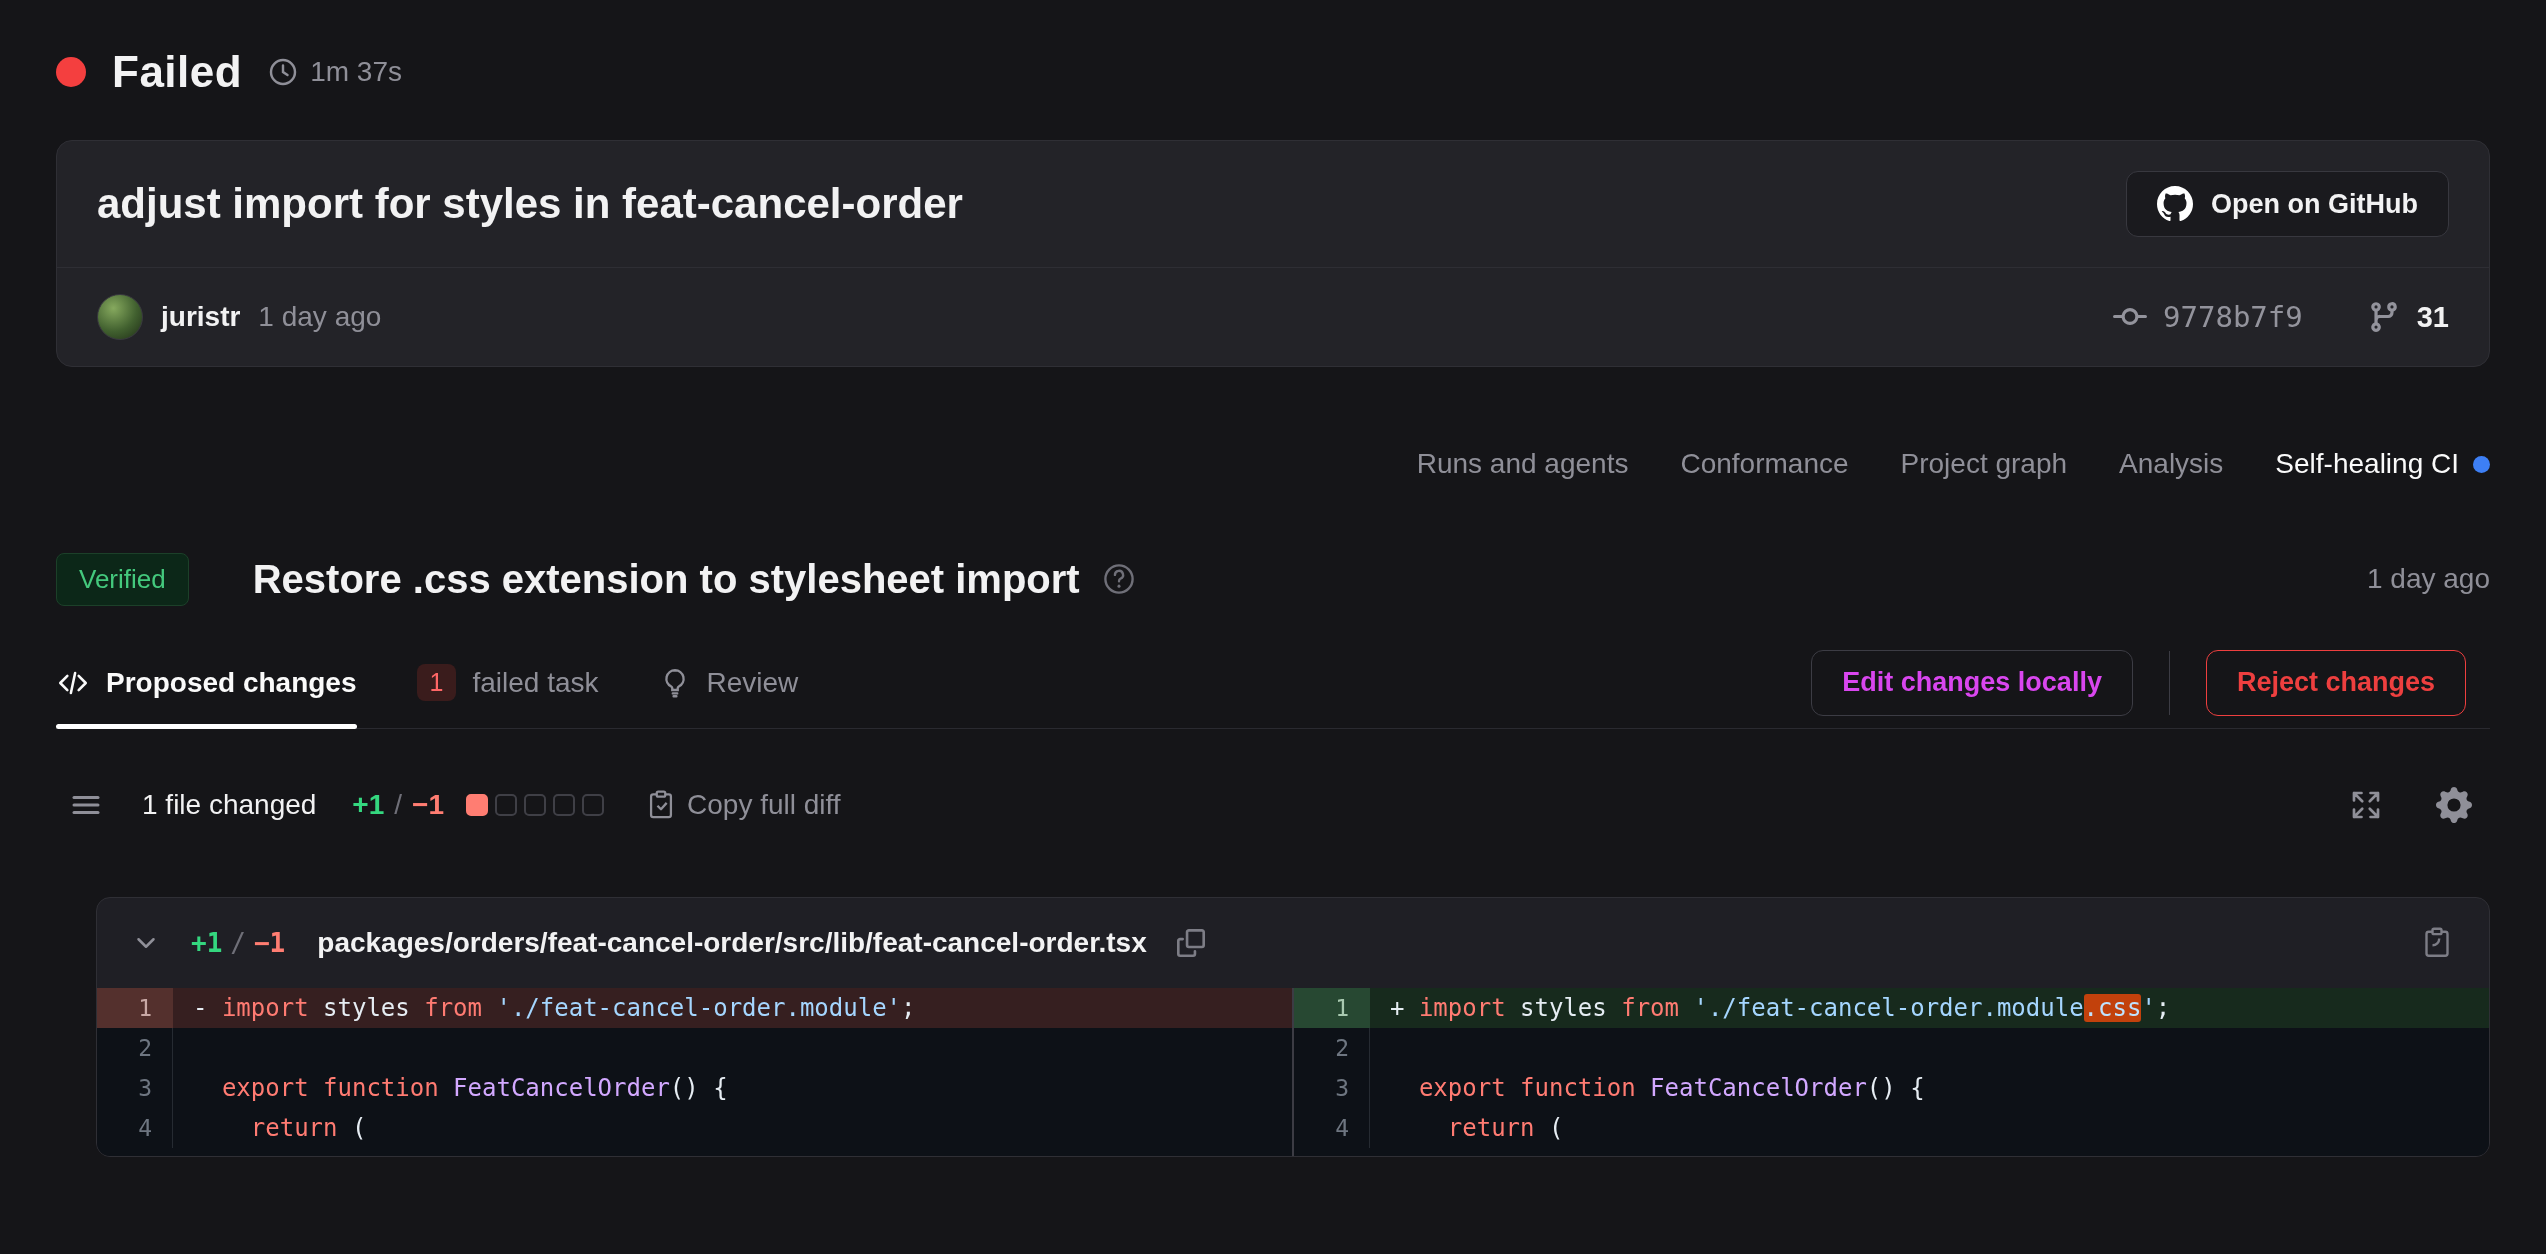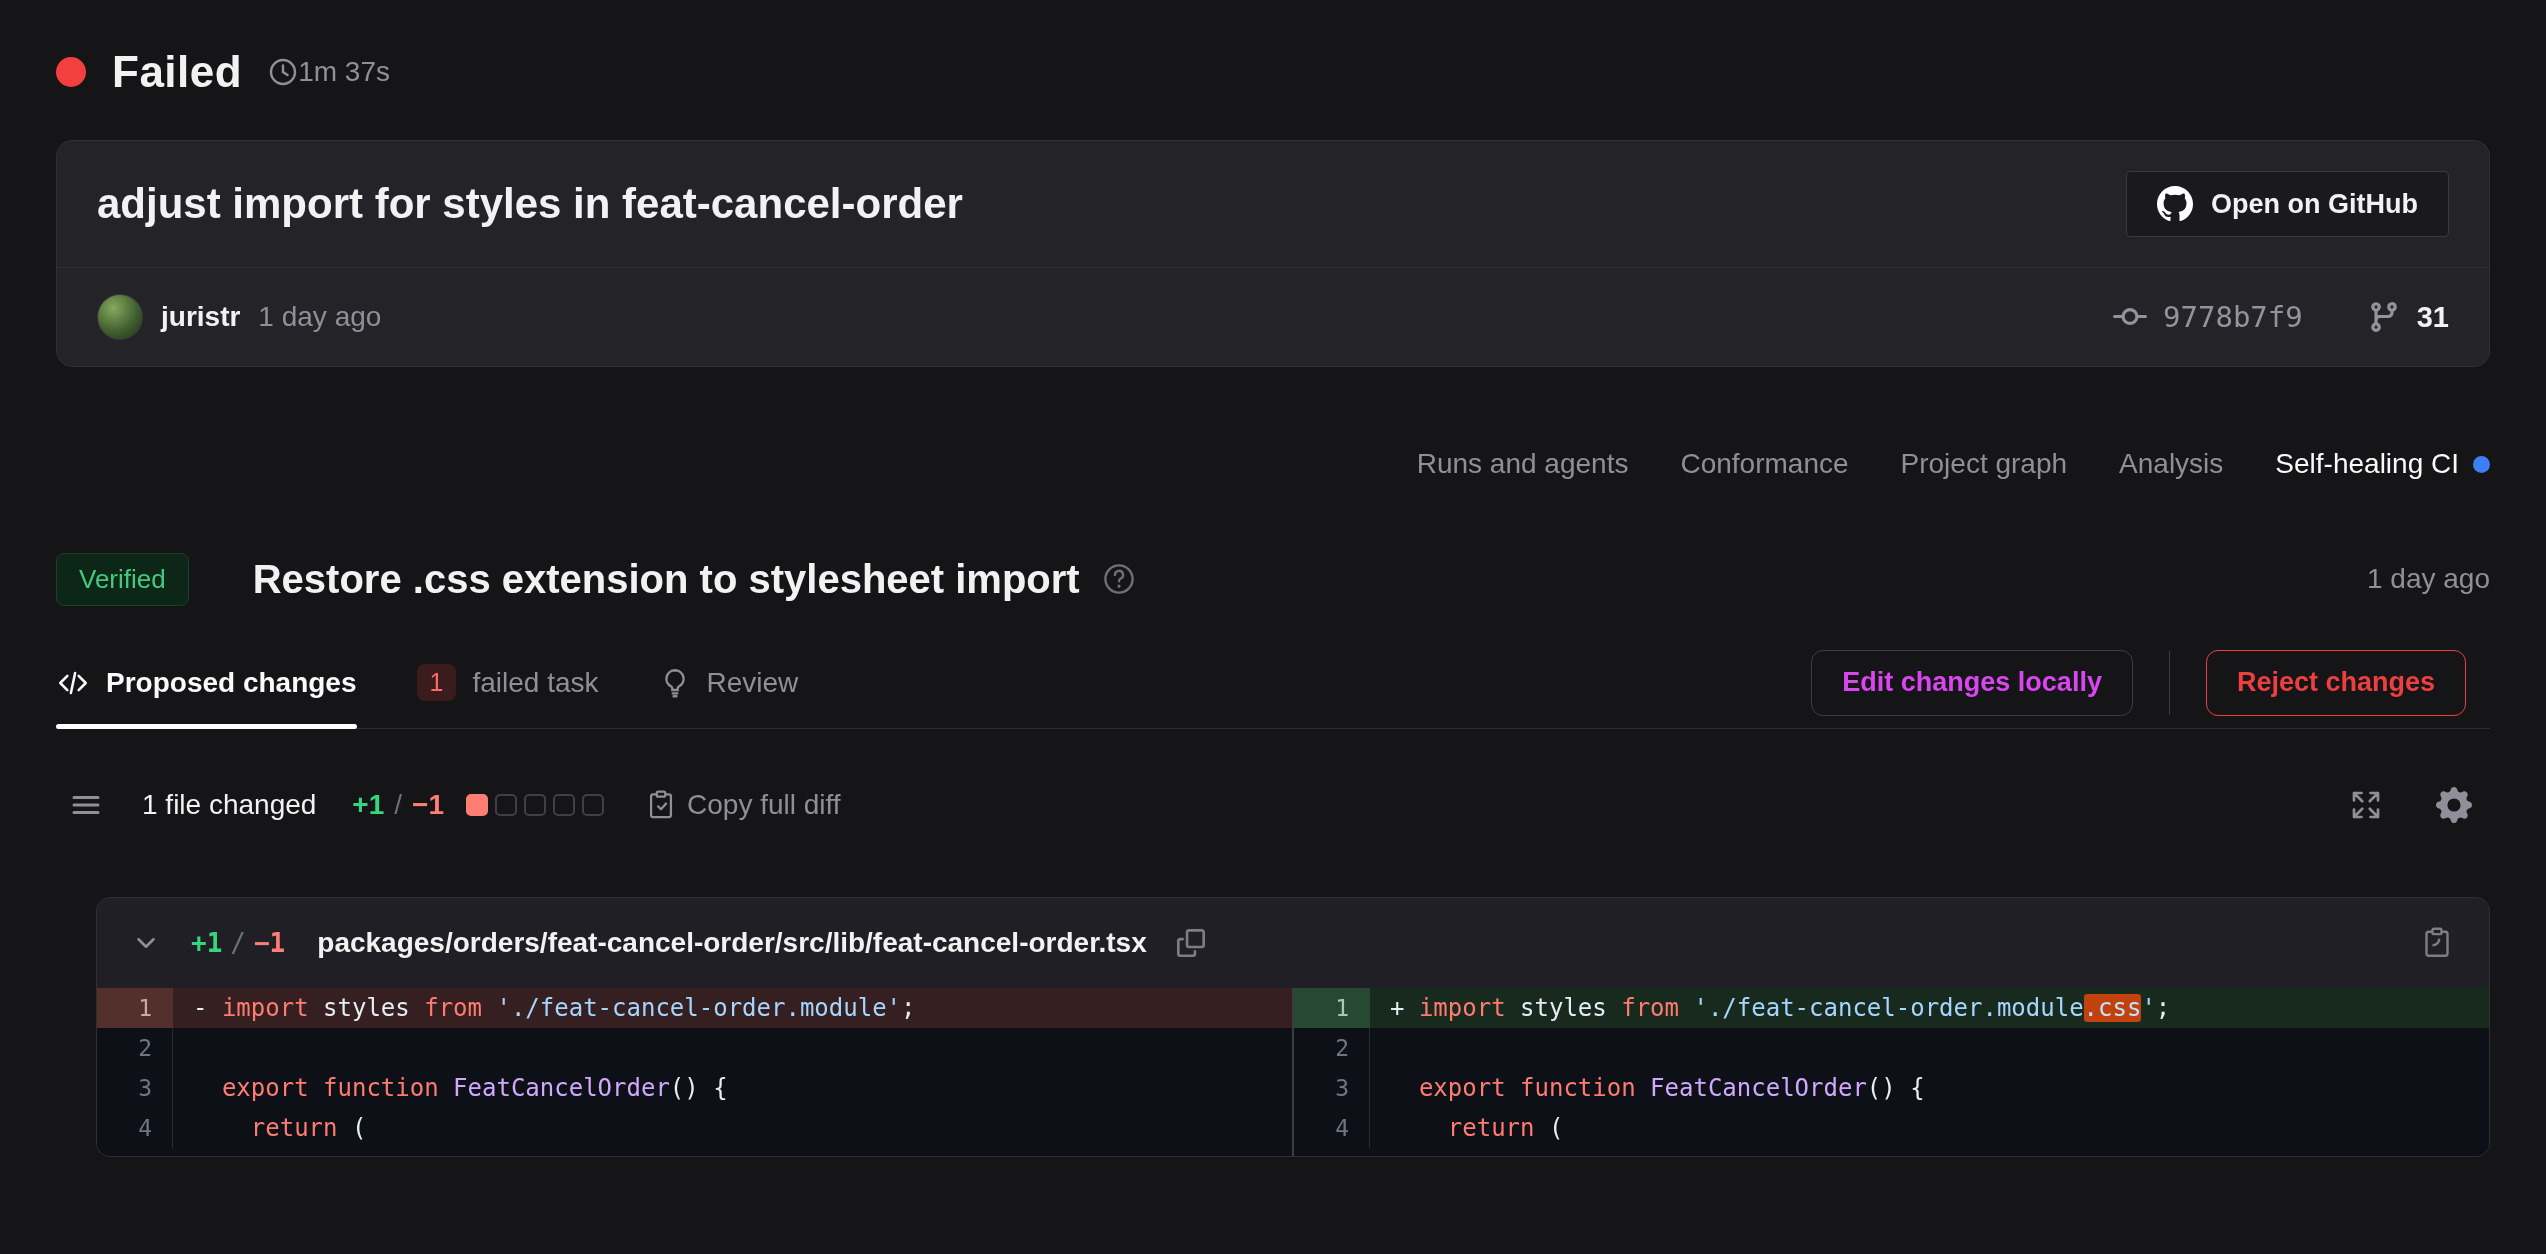--- a/index.html
+++ b/index.html
@@ -9,28 +9,28 @@
     color:#f2f2f3;
     font-family:"Liberation Sans", sans-serif;
     padding:0 56px;
   }
   svg { display:block; }
 
   
   .status-row { display:flex; align-items:center; margin-top:44px; height:56px; gap:26px; }
   .status-dot { width:30px; height:30px; border-radius:50%; background:#f43f3f; }
   .status-label { font-size:44px; font-weight:700; letter-spacing:.5px; }
-  .status-time { display:flex; align-items:center; color:#8f8f98; font-size:28px; }
+  .status-time { display:flex; align-items:center; gap:12px; color:#8f8f98; font-size:28px; }
 
   
   .commit-card { margin-top:40px; background:#232328; border:1px solid #2f2f35; border-radius:16px; }
   .commit-card .title-row { display:flex; align-items:center; justify-content:space-between; padding:30px 40px; }
   .commit-title { font-size:42px; font-weight:600; }
   .gh-btn { display:flex; align-items:center; gap:18px; background:#1a1a1e; border:1px solid #38383f;
-    border-radius:4px; padding:0 30px; height:66px; color:#f2f2f3; font-size:27px; font-weight:600; cursor:pointer; }
+    border-radius:12px; padding:0 30px; height:66px; color:#f2f2f3; font-size:27px; font-weight:600; cursor:pointer; }
   .card-divider { height:1px; background:#2e2e34; }
   .author-row { display:flex; align-items:center; padding:26px 40px; gap:18px; }
   .avatar { width:46px; height:46px; border-radius:50%;
     background:radial-gradient(circle at 35% 30%, #86a95e, #41602f 55%, #223219 95%); border:1px solid #3a3a40; }
   .author-name { font-size:28px; font-weight:700; }
   .author-ago { font-size:28px; color:#8f8f98; }
   .commit-meta { margin-left:auto; display:flex; align-items:center; gap:64px; }
   .meta-item { display:flex; align-items:center; gap:16px; }
   .commit-hash { font-family:"DejaVu Sans Mono", monospace; font-size:29px; color:#93939c; }
   .branch-count { font-size:29px; font-weight:600; color:#f2f2f3; }

